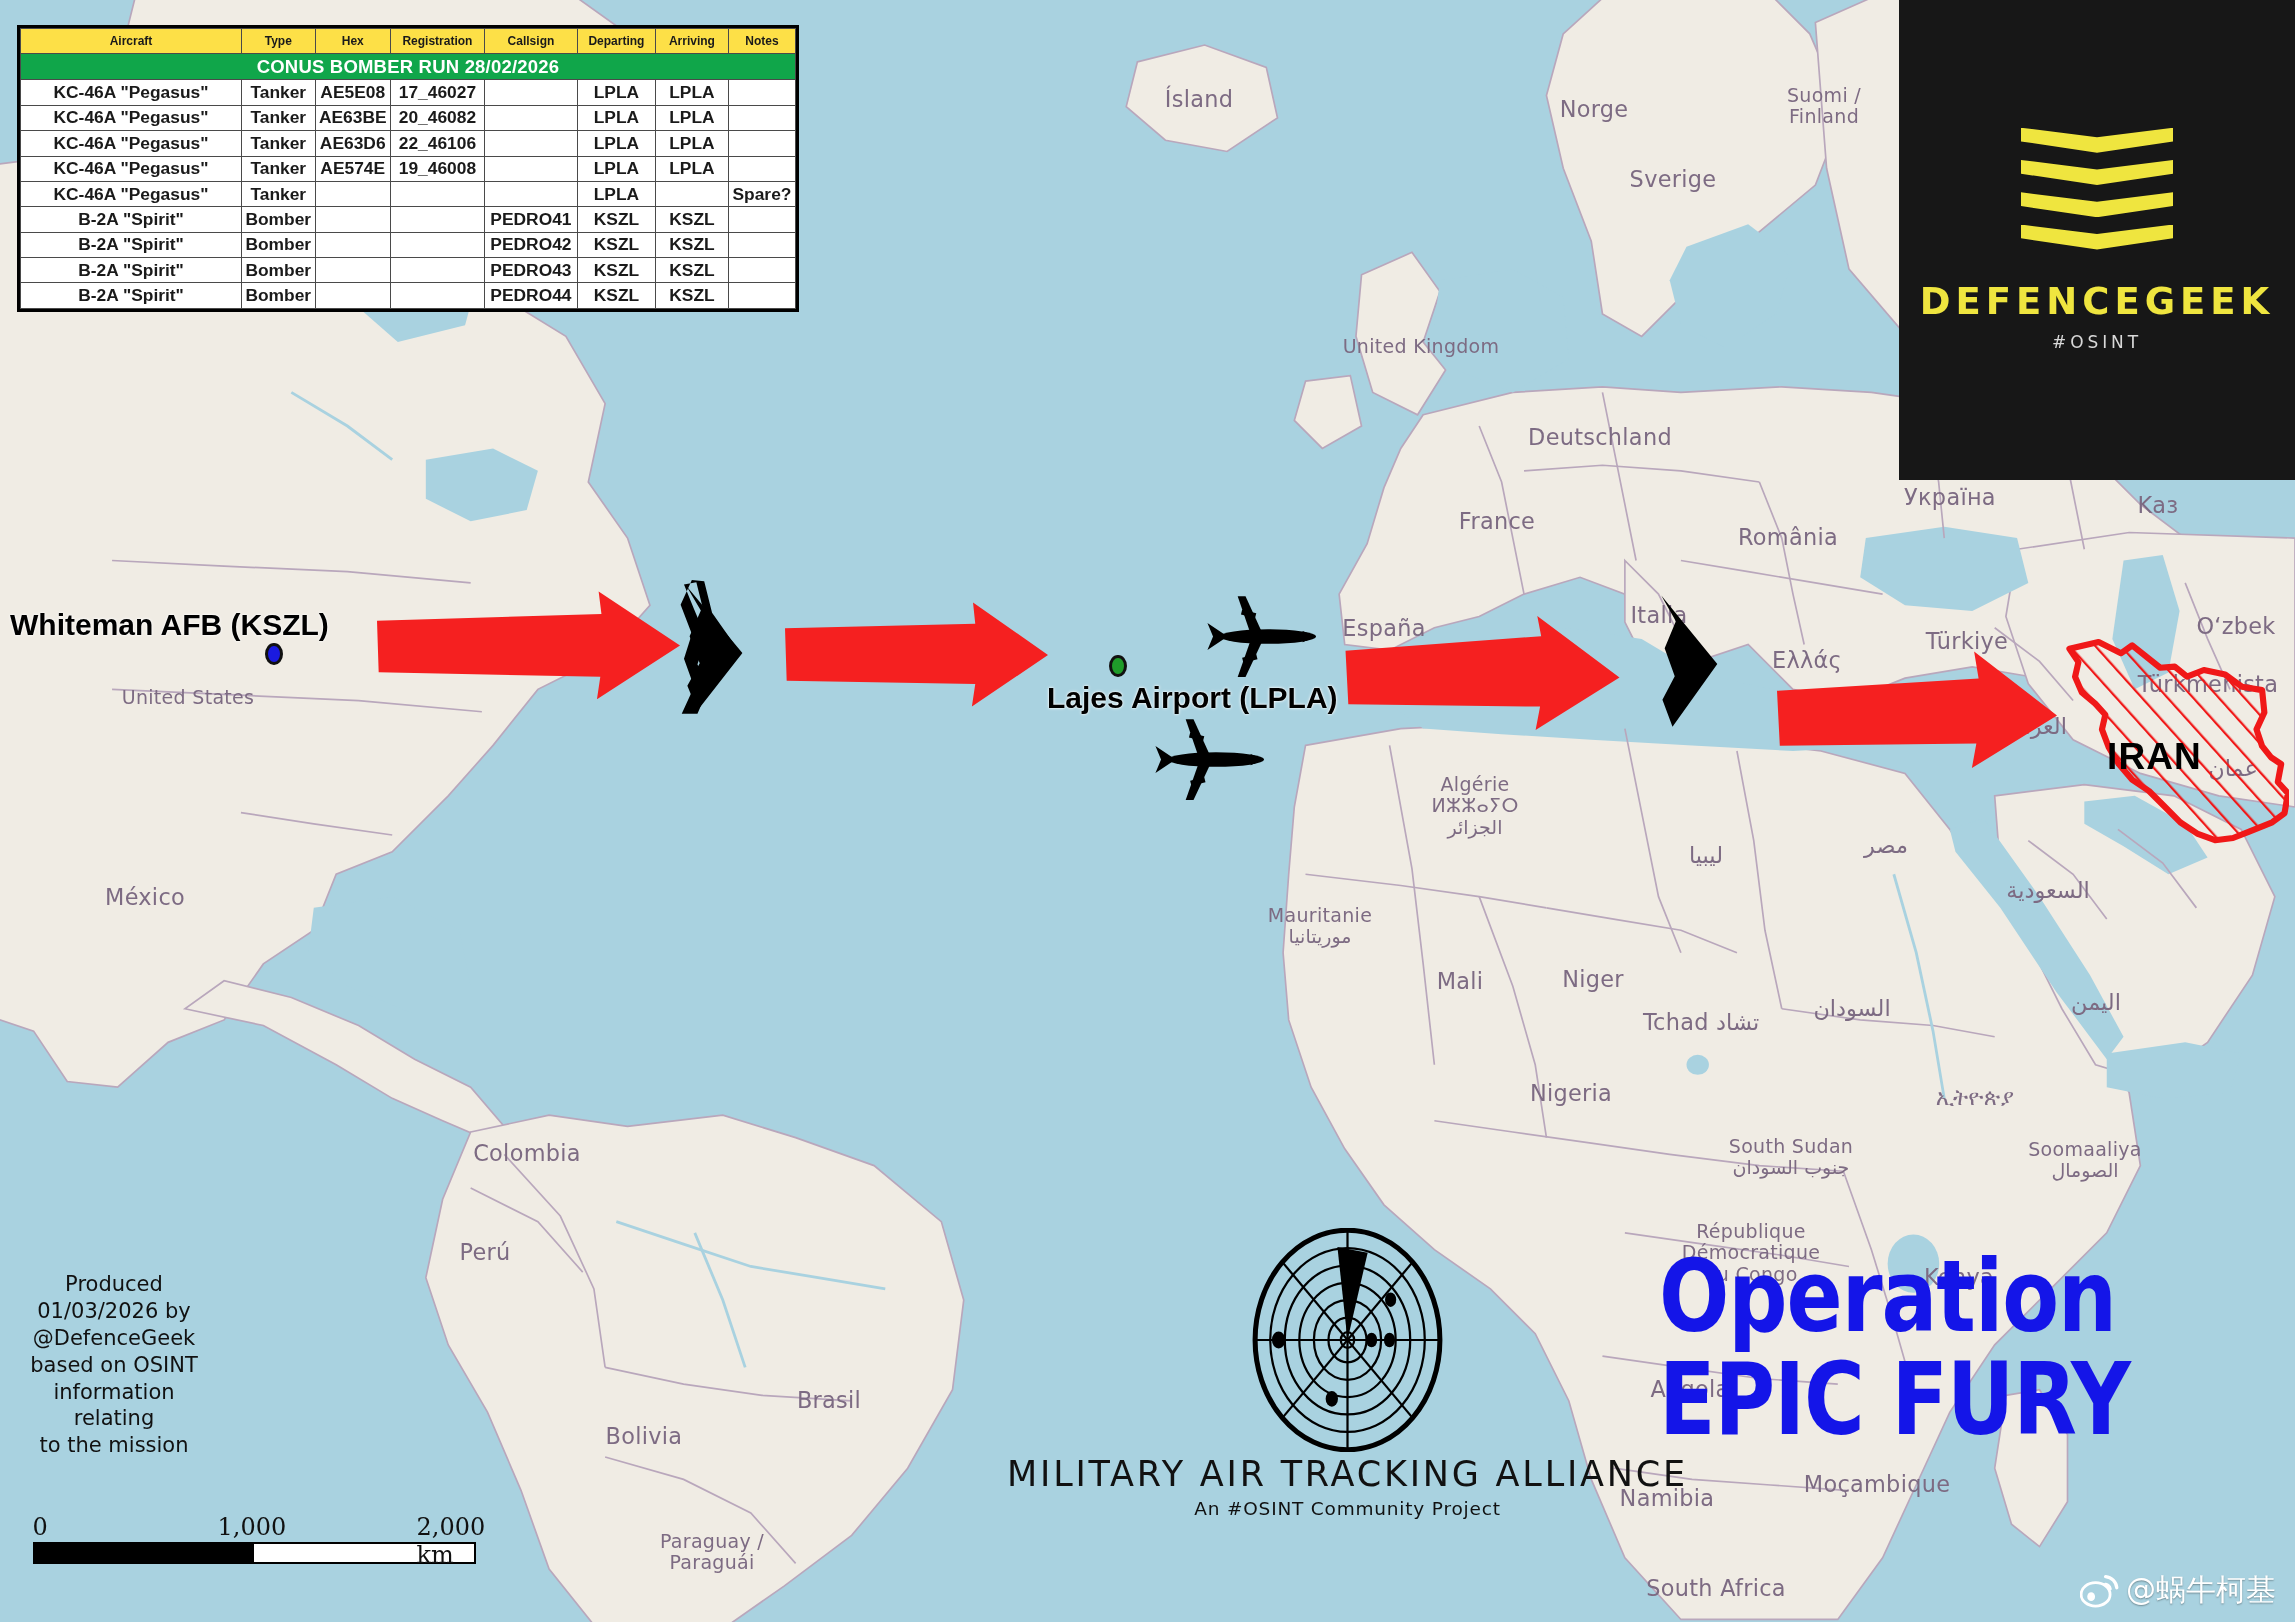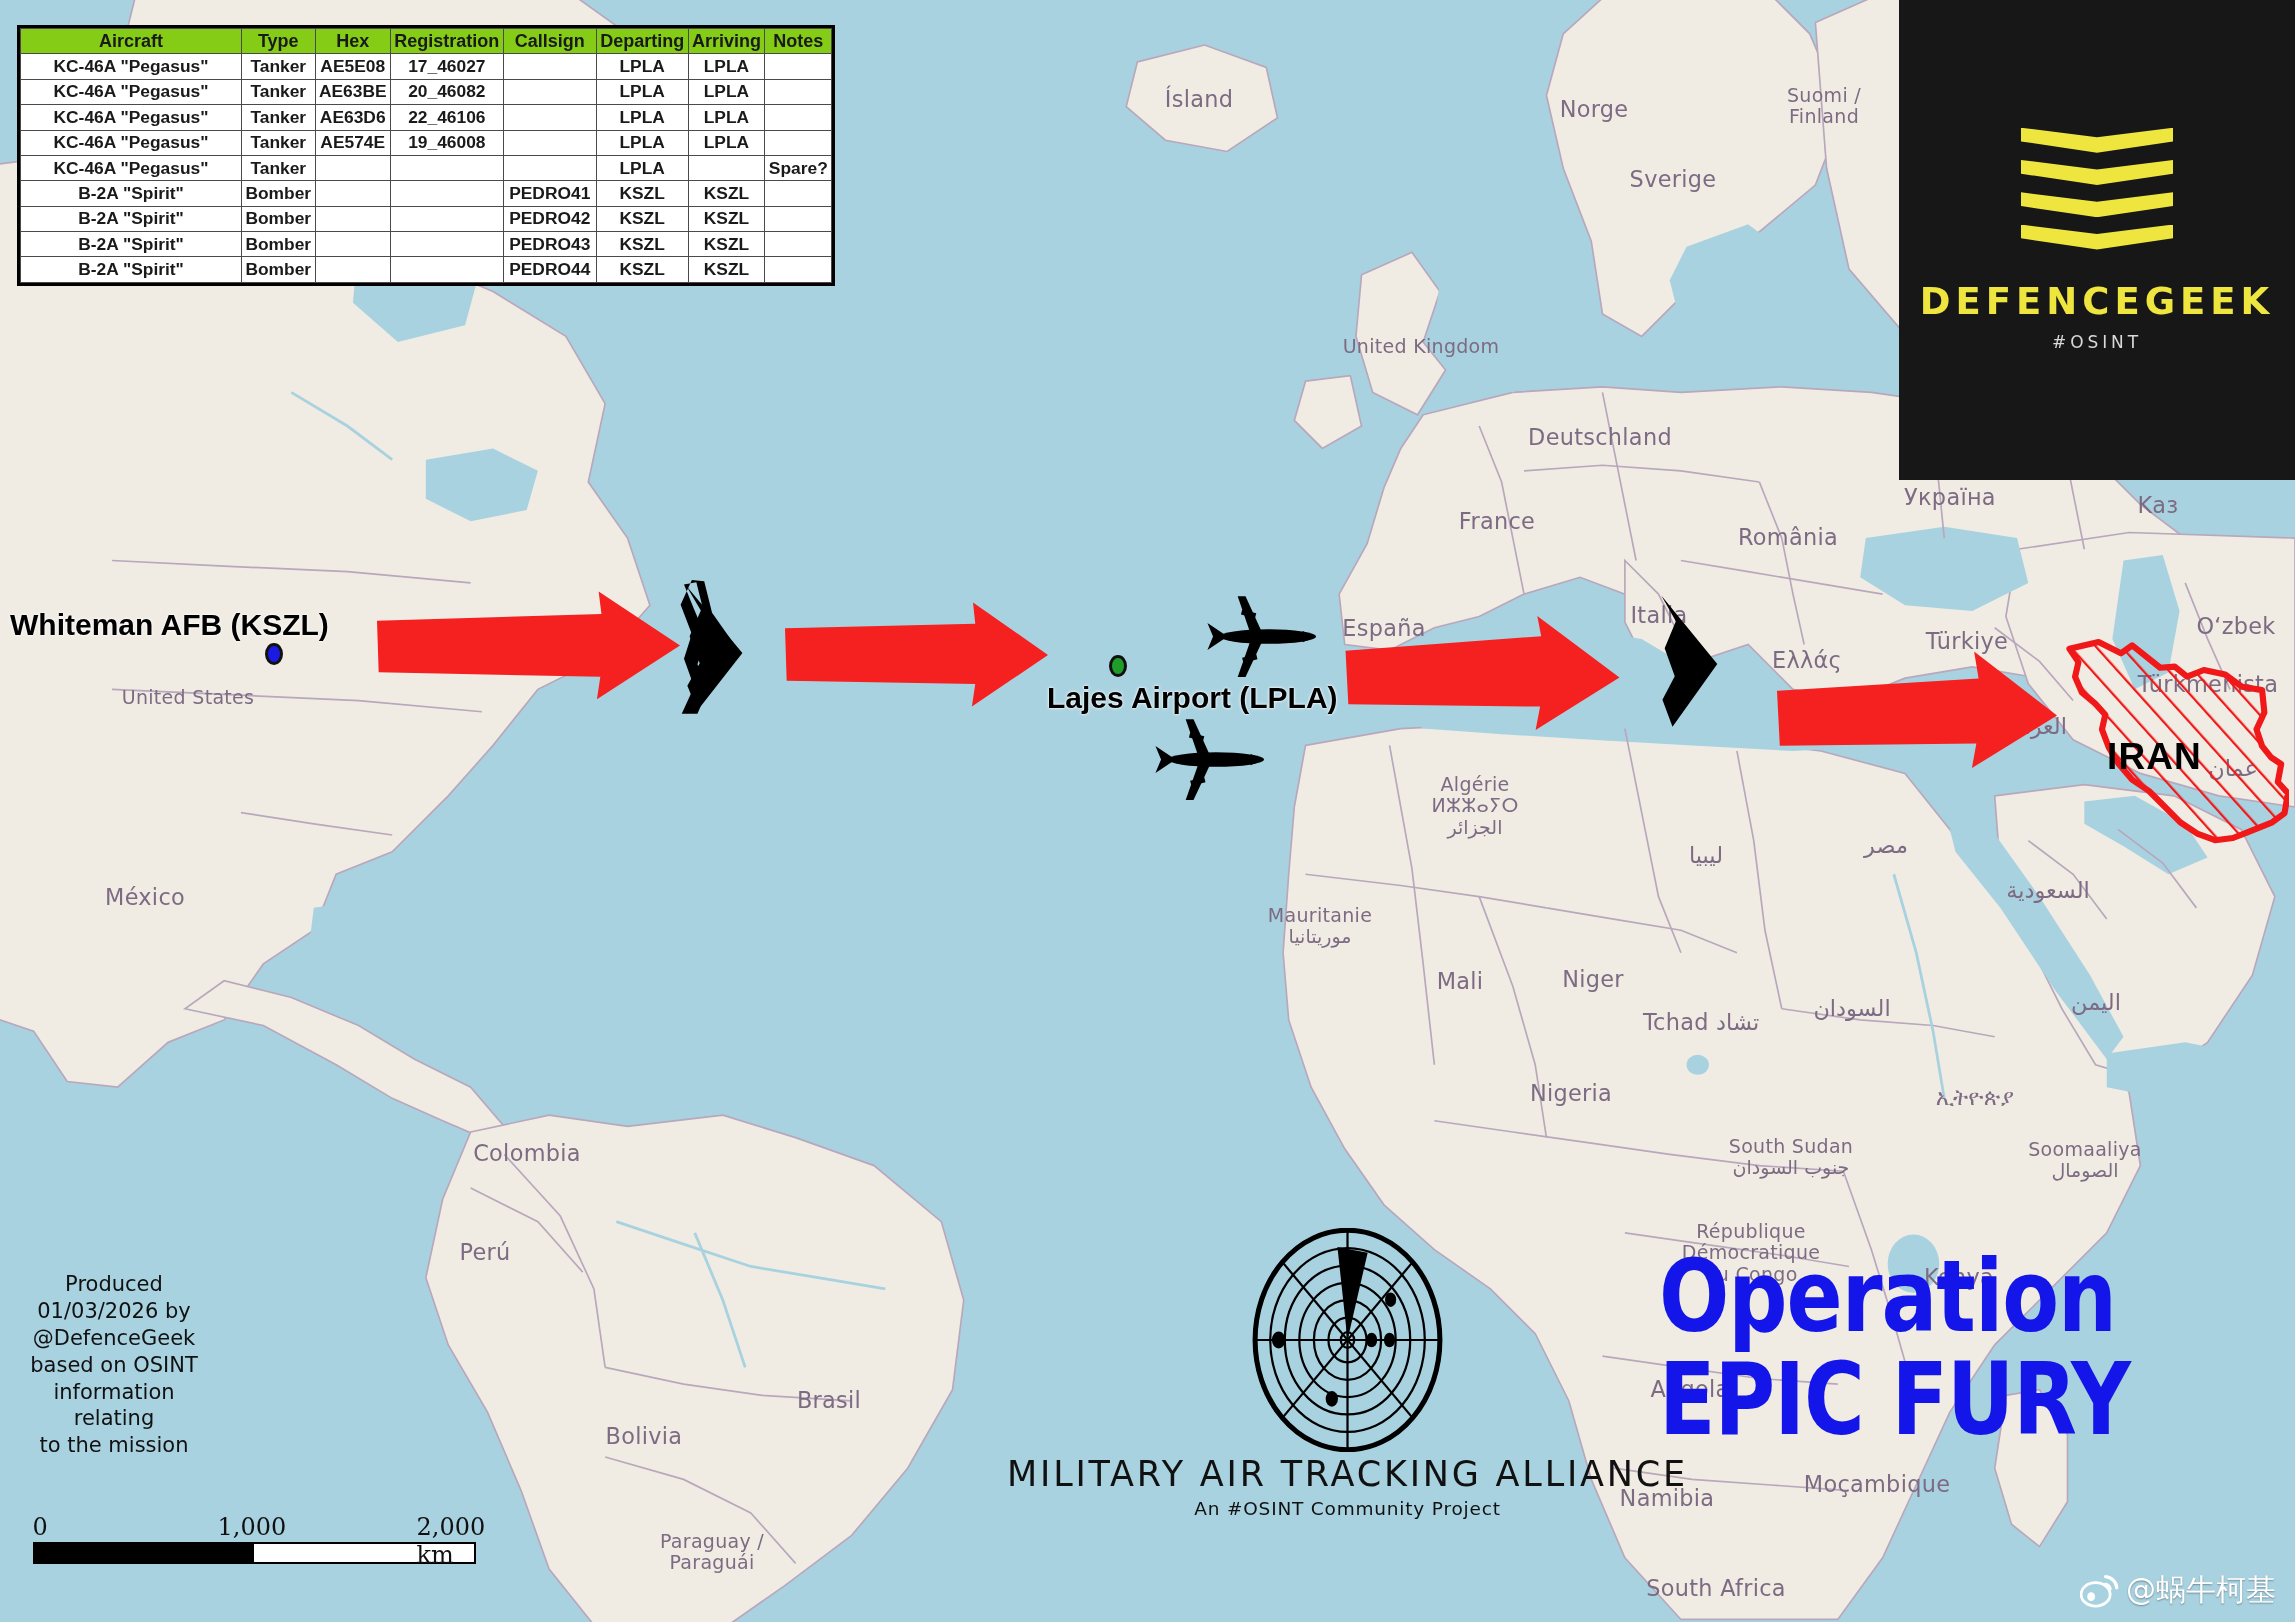--- a/index.html
+++ b/index.html
@@ -11,21 +11,21 @@
   .maplabel{position:absolute;color:#7d6b83;font-family:"DejaVu Sans",sans-serif;
             font-size:22.4px;white-space:pre;line-height:1.12;letter-spacing:0.3px;
             text-align:center;transform:translate(-50%,-50%);}
   .maplabel.sm{font-size:19px;}
 
   
   #tablewrap{position:absolute;left:17px;top:25px;border:3.9px solid #000;background:#fff;}
   table{border-collapse:collapse;font-family:"Liberation Sans",sans-serif;}
   table td,table th{border:1.1px solid #4a4a4a;font-size:17.4px;color:#1a1a1a;
         padding:1.7px 3.4px;text-align:center;font-weight:bold;height:25px;box-sizing:border-box;}
-  thead th{background:#84cc16;font-size:18px;}
+  thead th{background:#fde047;font-size:12px;}
   tr.bannerrow td{background:#10a64a;color:#fff;font-size:18.5px;letter-spacing:0.2px;}
   col.c0{width:221px}col.c1{width:73px}col.c2{width:73px}col.c3{width:94px}
   col.c4{width:93px}col.c5{width:78px}col.c6{width:73px}col.c7{width:67px}
 
   
   #dgpanel{position:absolute;right:0;top:0;width:396px;height:480px;background:#171717;
            display:flex;flex-direction:column;align-items:center;justify-content:center;}
   .chev{width:152px;height:25px;background:#efe53f;margin-bottom:7.3px;
         clip-path:polygon(0 0,50% 38%,100% 0,100% 55%,50% 100%,0 55%);}
   #dgname{color:#efe53f;font-size:37px;letter-spacing:5px;font-weight:bold;margin-top:23.5px;
@@ -387,20 +387,23 @@
             <th>Type</th>
             <th>Hex</th>
             <th>Registration</th>
             <th>Callsign</th>
             <th>Departing</th>
             <th>Arriving</th>
             <th>Notes</th>
           </tr>
         </thead>
       <tbody id="tbody">
+          <tr class="bannerrow">
+            <td colspan="8">CONUS BOMBER RUN 28/02/2026</td>
+          </tr>
           <tr>
             <td>KC-46A "Pegasus"</td>
             <td>Tanker</td>
             <td>AE5E08</td>
             <td>17_46027</td>
             <td></td>
             <td>LPLA</td>
             <td>LPLA</td>
             <td></td>
           </tr>

